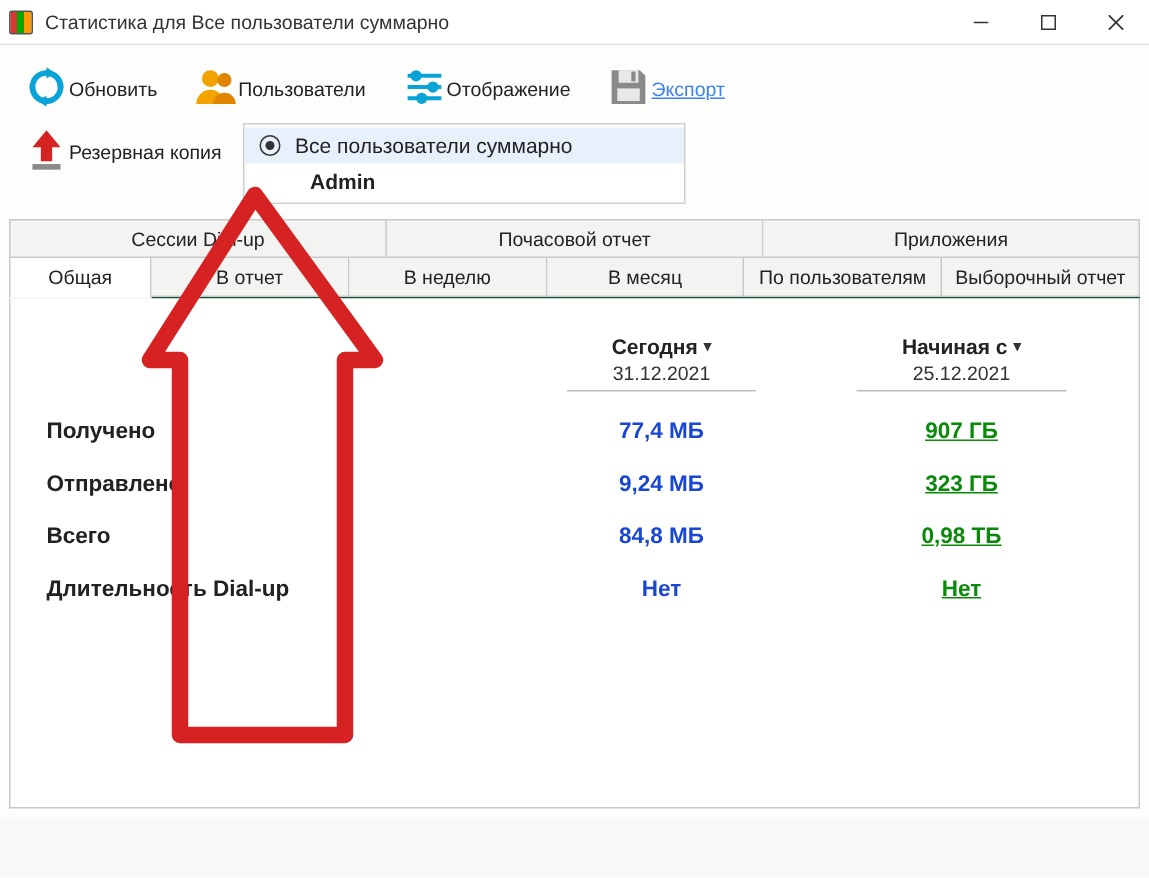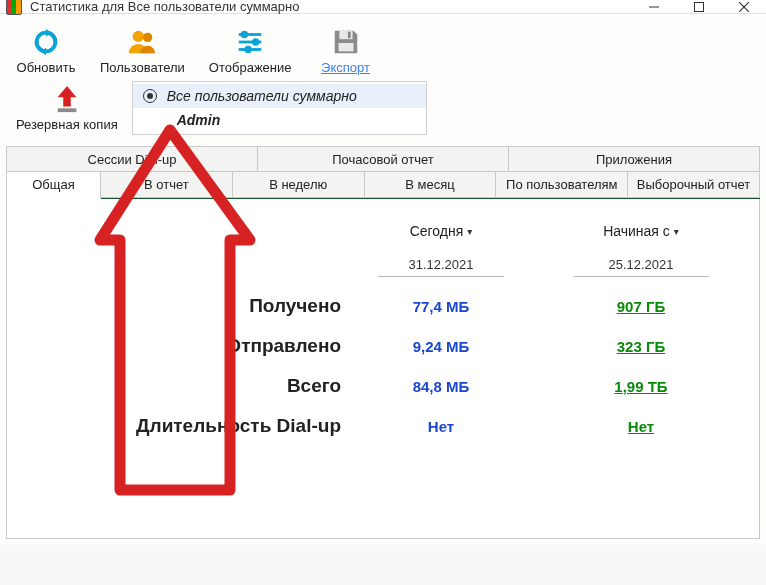--- a/index.html
+++ b/index.html
@@ -8,21 +8,21 @@
     font-family: "Segoe UI", Tahoma, Arial, sans-serif;
     font-size: 13px;
     color: #222;
     background: #f9f8f6;
     width: 766px;
     height: 585px;
     overflow: hidden;
   }
   
   .titlebar {
-    height: 14px;
+    height: 30px;
     background: #fff;
     display: flex;
     align-items: center;
     padding: 0 0 0 6px;
     border-bottom: 1px solid #e0e0e0;
   }
   .titlebar .app-icon {
     width:16px; height:16px;
     background: linear-gradient(90deg,#d33 33%, #0a0 33% 66%, #f90 66%);
     border:1px solid #555;
@@ -39,21 +39,21 @@
   .winbtn svg { width:10px; height:10px; }
 
   
   .toolbar {
     display:flex;
     padding: 8px 6px 0 6px;
     gap: 4px;
     background: #fdfdfc;
   }
   .toolbtn {
-    display:flex; flex-direction:column; align-items:center;
+    display:flex; flex-direction:row; align-items:center;
     padding: 4px 10px 4px 10px;
     min-width: 80px;
     font-size:13px;
     color:#222;
     cursor:default;
   }
   .toolbtn.disabled { color:#3b82f6;text-decoration:underline; }
   .toolbtn .glyph { height:32px; display:flex; align-items:center; justify-content:center; margin-bottom:2px;}
   .toolbtn .glyph svg { width:30px; height:30px; }
 
@@ -70,21 +70,20 @@
     max-width:295px;
     border:1px solid #cfcfcf;
     background:#fff;
     margin-top:2px;
     padding:2px 0;
   }
   .dd-item {
     display:flex; align-items:center;
     padding:4px 10px;
     font-size:14px;
-    font-style:italic;
   }
   .dd-item .radio {
     width:14px; height:14px;
     border:1px solid #333;
     border-radius:50%;
     margin-right:10px;
     position:relative;
   }
   .dd-item.selected { background:#e8f0fb; }
   .dd-item.selected .radio::after {
@@ -137,25 +136,25 @@
     min-height: 340px;
     position:relative;
   }
   .stats-grid {
     display:grid;
     grid-template-columns: 1fr 200px 200px;
     row-gap: 18px;
     align-items:center;
   }
   .col-head { text-align:center; }
-  .col-head .htitle { font-weight:normal; font-size:14px; display:inline-flex; align-items:center; gap:4px;}
-  .col-head .hdate { font-size:13px; color:#333; margin-top:18px;}
+  .col-head .htitle { font-weight:bold; font-size:14px; display:inline-flex; align-items:center; gap:4px;}
+  .col-head .hdate { font-size:13px; color:#333; margin-top:2px;}
   .col-head .underline { border-bottom:1px solid #bbb; display:inline-block; padding:0 30px 4px 30px;}
   .chev { font-size:10px; color:#333; }
-  .row-label { font-weight:bold; font-size:19px; text-align:right; padding-left:6px;}
+  .row-label { font-weight:bold; font-size:15px; text-align:left; padding-left:6px;}
   .val { text-align:center; font-weight:bold; font-size:15px; }
   .val.blue { color:#1947d1; }
   .val.green { color:#0a8a0a;text-decoration:underline; }
   .empty-head { }
 
   
   .arrow-overlay {
     position:absolute;
     pointer-events:none;
     left:0; top:0; width:766px; height:585px;
@@ -299,21 +298,21 @@
       <div class="row-label">Получено</div>
       <div class="val blue">77,4 МБ</div>
       <div class="val green">907 ГБ</div>
 
       <div class="row-label">Отправлено</div>
       <div class="val blue">9,24 МБ</div>
       <div class="val green">323 ГБ</div>
 
       <div class="row-label">Всего</div>
       <div class="val blue">84,8 МБ</div>
-      <div class="val green">1,99 ТБ</div>
+      <div class="val green">0,98 ТБ</div>
 
       <div class="row-label">Длительность Dial-up</div>
       <div class="val blue">Нет</div>
       <div class="val green">Нет</div>
     </div>
   </div>
 </div>
 
 <svg class="arrow-overlay" viewBox="0 0 766 585">
   <polygon points="170,130 100,240 120,240 120,490 230,490 230,240 250,240" fill="none" stroke="#d62222" stroke-width="11" stroke-linejoin="round"></polygon>

